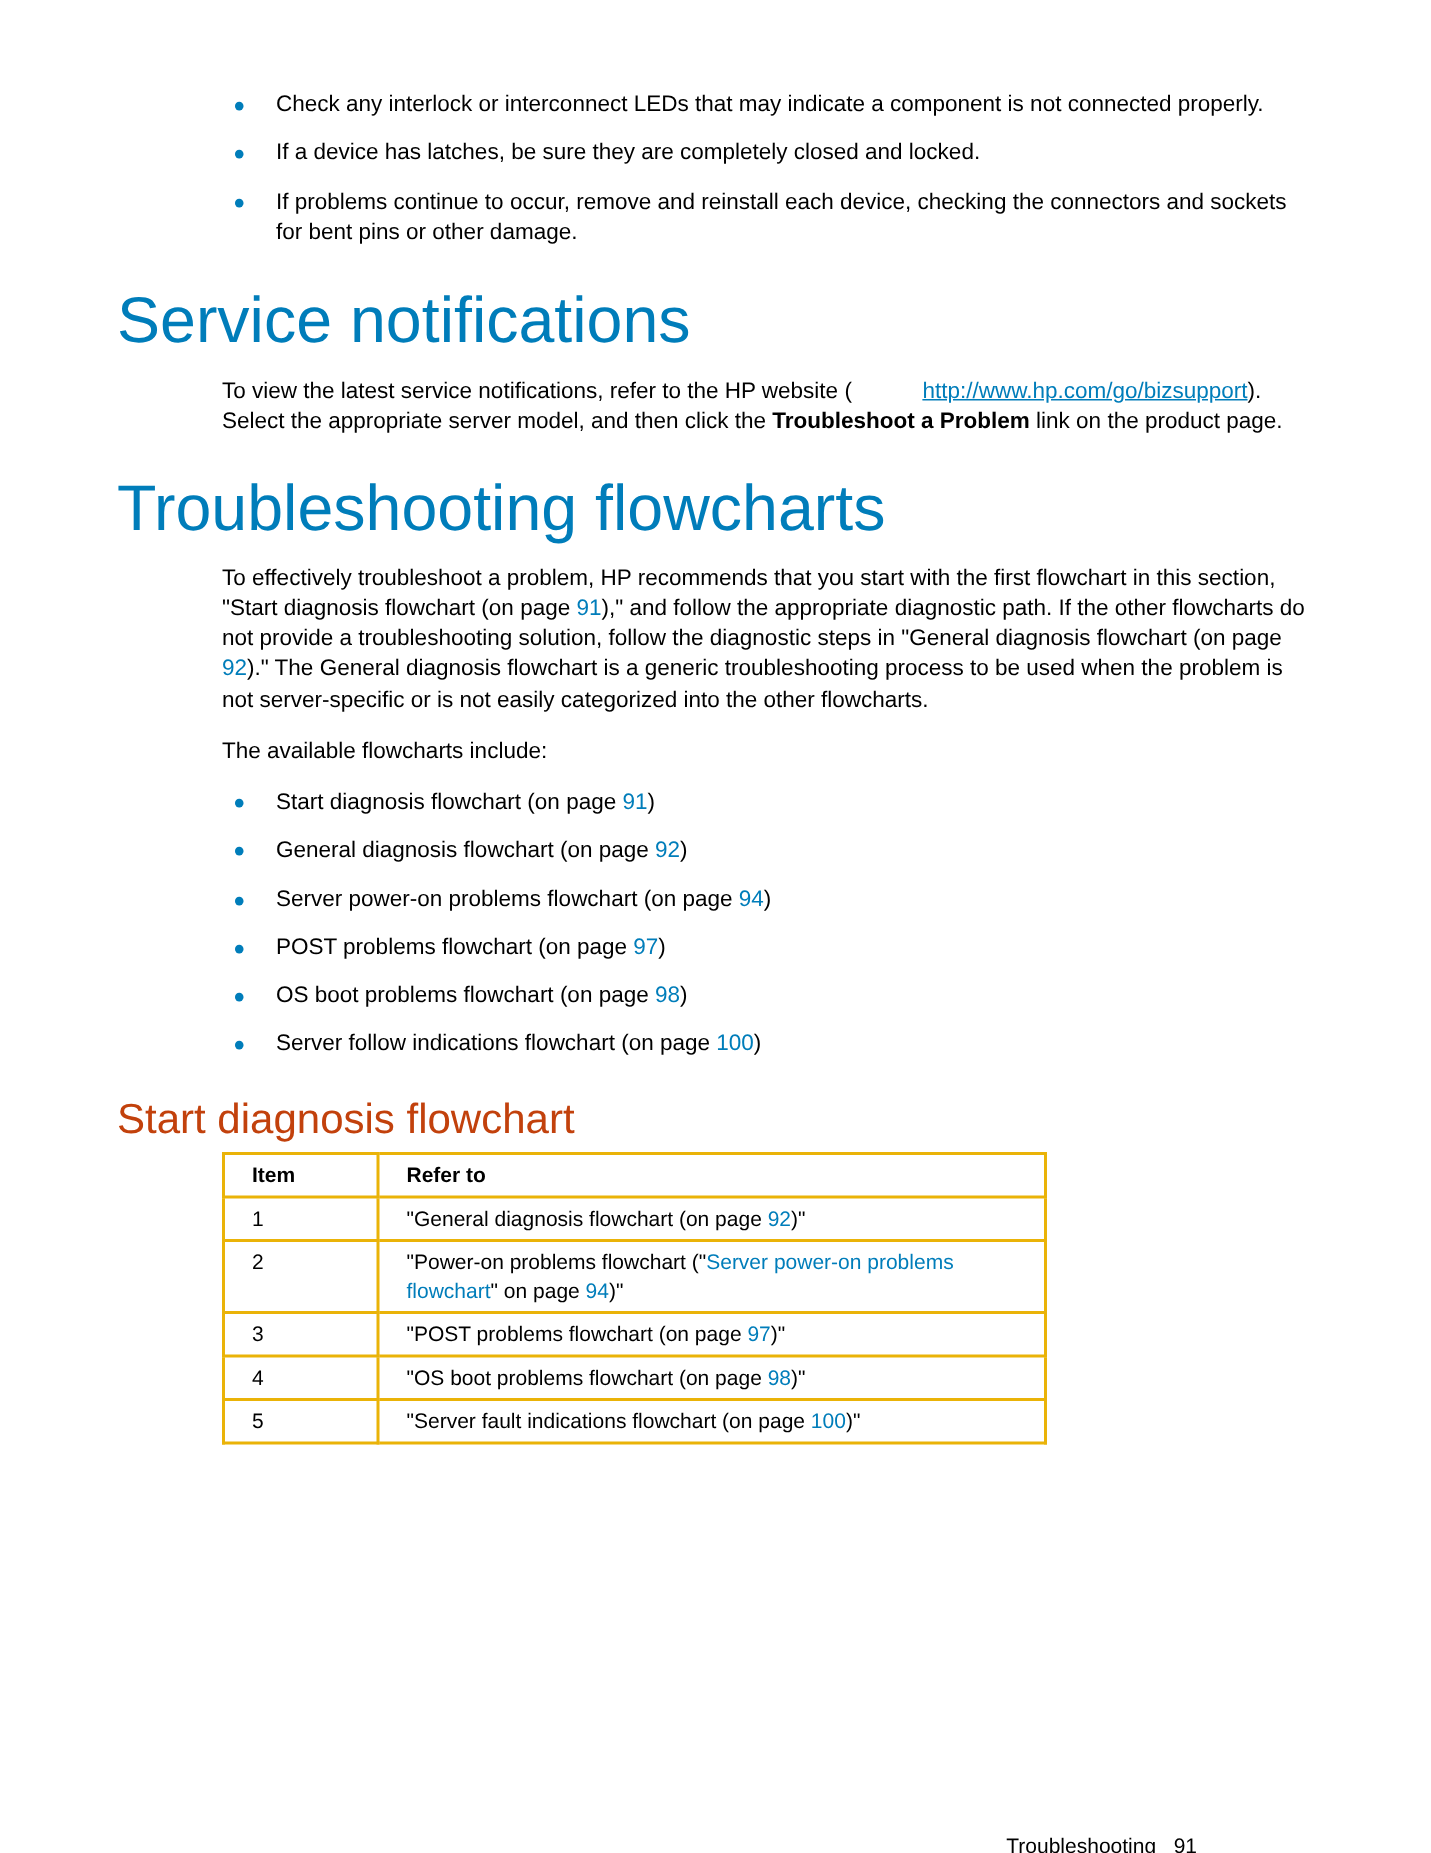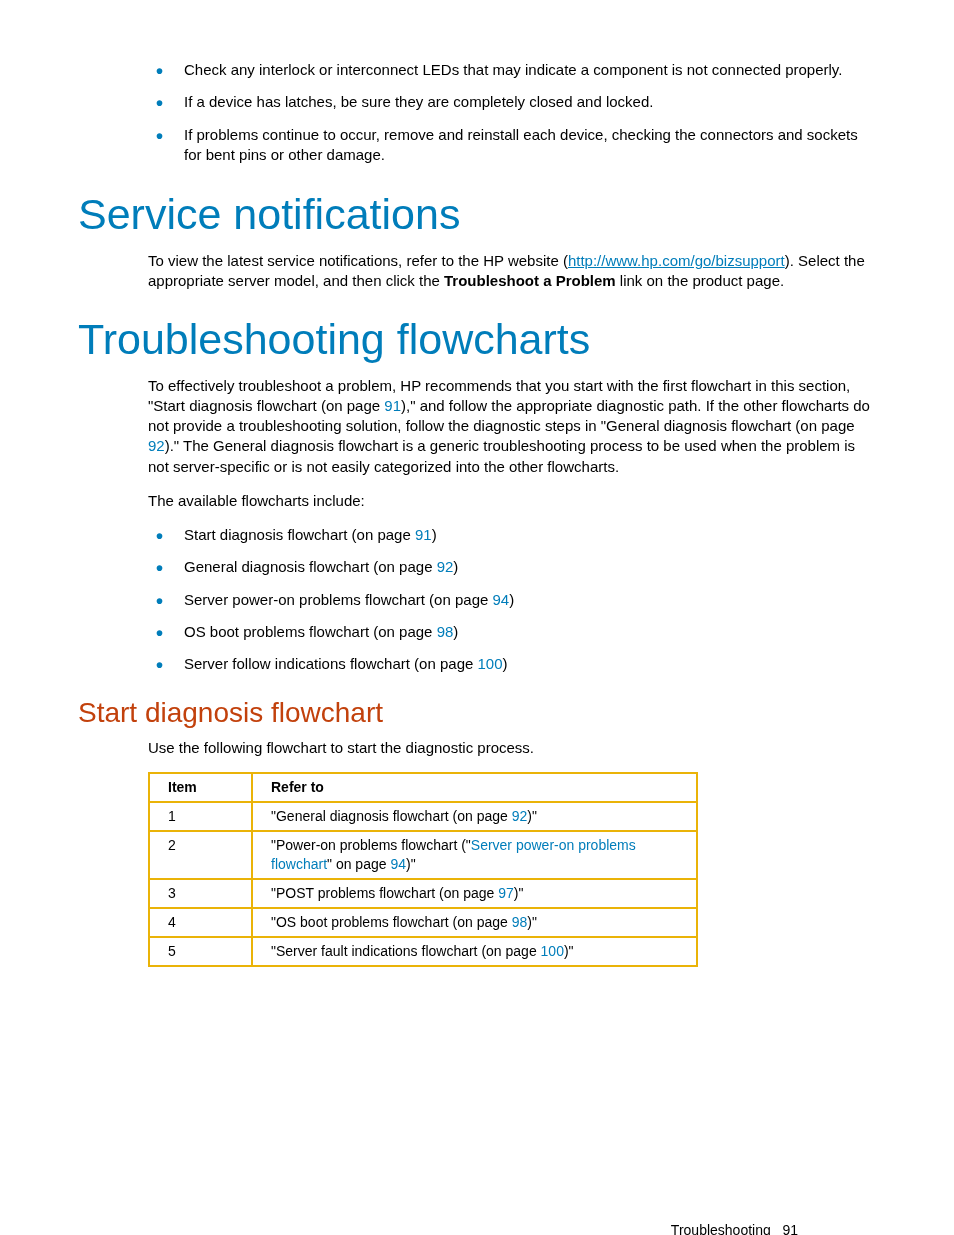--- a/index.html
+++ b/index.html
@@ -40,21 +40,21 @@
     margin: 18px 0 8px 0;
   }
   h2 {
     font-family: "Segoe UI Light", "Helvetica Neue", Arial, sans-serif;
     font-weight: 300;
     color: #c2410c;
     font-size: 28px;
     margin: 20px 0 4px 0;
   }
   p { margin: 6px 0 14px 0; }
-  a.link { color: #007dba; text-decoration: underline; cursor: pointer; }
+  a.link { color: #007dba; text-decoration: underline; cursor: pointer; margin-left: 47px; }
   span.pg { color: #007dba; }
   table.ref {
     border-collapse: collapse;
     margin-top: 4px;
     width: 550px;
   }
   table.ref th, table.ref td {
     border: 2px solid #eab308;
     padding: 4px 18px;
     text-align: left;
@@ -92,28 +92,28 @@
 <h1>Troubleshooting flowcharts</h1>
 <div class="indent">
   <p>
     <span>To effectively troubleshoot a problem, HP recommends that you start with the first flowchart in this section, "Start diagnosis flowchart (on page </span><span class="pg">91</span><span>)," and follow the appropriate diagnostic path. If the other flowcharts do not provide a troubleshooting solution, follow the diagnostic steps in "General diagnosis flowchart (on page </span><span class="pg">92</span><span>)." The General diagnosis flowchart is a generic troubleshooting process to be used when the problem is not server-specific or is not easily categorized into the other flowcharts.</span>
   </p>
   <p>The available flowcharts include:</p>
   <ul class="bullets">
     <li><span>Start diagnosis flowchart (on page </span><span class="pg">91</span><span>)</span></li>
     <li><span>General diagnosis flowchart (on page </span><span class="pg">92</span><span>)</span></li>
     <li><span>Server power-on problems flowchart (on page </span><span class="pg">94</span><span>)</span></li>
+    <li><span>POST problems flowchart (on page </span><span class="pg">97</span><span>)</span></li>
     <li><span>OS boot problems flowchart (on page </span><span class="pg">98</span><span>)</span></li>
     <li><span>Server follow indications flowchart (on page </span><span class="pg">100</span><span>)</span></li>
   </ul>
 </div>
 
 <h2>Start diagnosis flowchart</h2>
 <div class="indent">
-  <p>Use the following flowchart to start the diagnostic process.</p>
   <table class="ref">
     <tbody>
           <tr>
       <th style="width:65px">Item</th>
       <th>Refer to</th>
     </tr>
     <tr>
       <td>1</td>
       <td><span>"General diagnosis flowchart (on page </span><span class="pg">92</span><span>)"</span></td>
     </tr>

